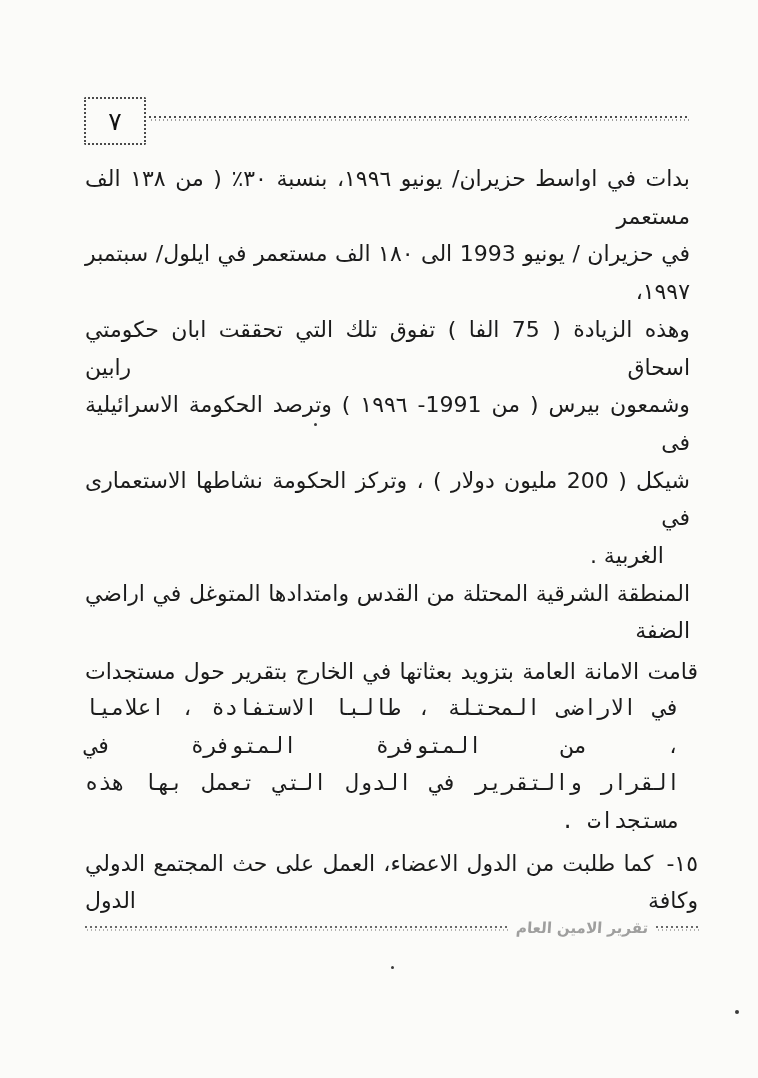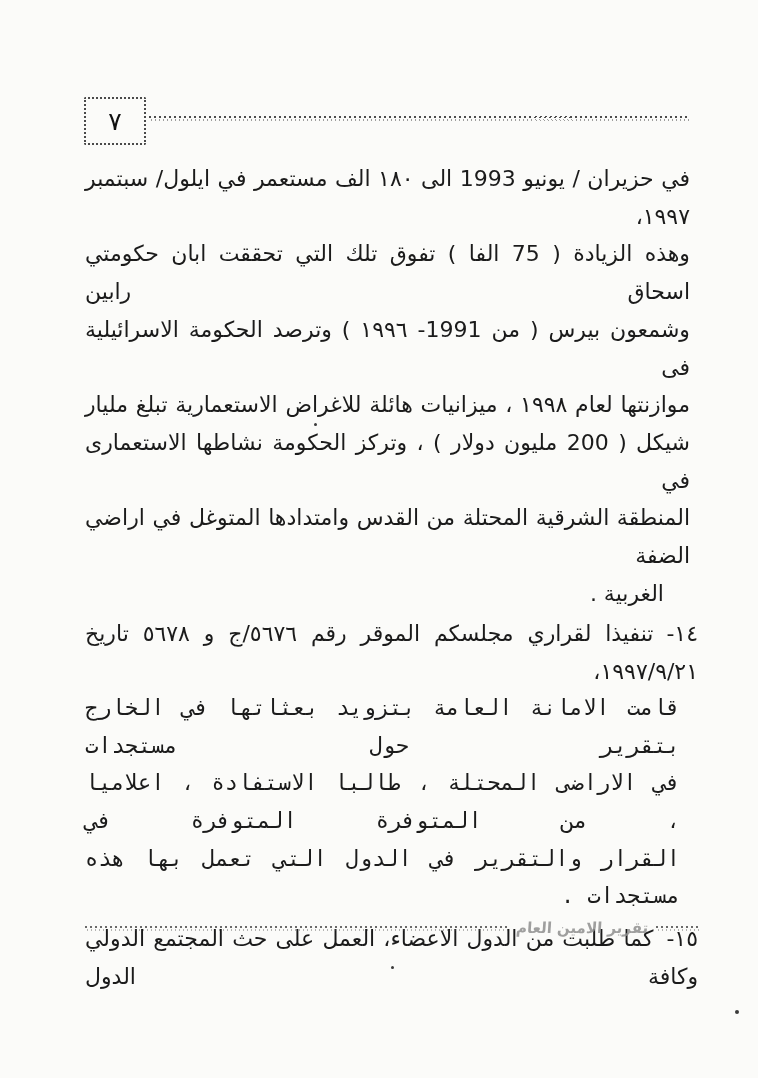--- a/index.html
+++ b/index.html
@@ -84,30 +84,29 @@
 
 <div class="page">
 
   <div class="pagenum-box">
     <span>٧</span>
   </div>
   <div class="header-rule"></div>
 
   <div class="content">
       <div class="para">
+        <div class="line">بدات في اواسط حزيران/ يونيو ١٩٩٦، بنسبة ٣٠٪ ( من ١٣٨ الف مستعمر</div>
         <div class="line">في حزيران / يونيو 1993 الى ١٨٠ الف مستعمر في ايلول/ سبتمبر ١٩٩٧،</div>
         <div class="line">وهذه الزيادة ( 75 الفا ) تفوق تلك التي تحققت ابان حكومتي اسحاق رابين</div>
         <div class="line">وشمعون بيرس ( من 1991- ١٩٩٦ ) وترصد الحكومة الاسرائيلية فى</div>
-        <div class="line">موازنتها لعام ١٩٩٨ ، ميزانيات هائلة للاغراض الاستعمارية تبلغ مليار</div>
         <div class="line">شيكل ( 200 مليون دولار ) ، وتركز الحكومة نشاطها الاستعمارى في</div>
+        <div class="line end ind">الغربية .</div>
         <div class="line">المنطقة الشرقية المحتلة من القدس وامتدادها المتوغل في اراضي الضفة</div>
-        <div class="line end ind">الغربية .</div>
       </div>
       <div class="para item">
-        <div class="line"><span class="marker">١٤-</span>تنفيذا لقراري مجلسكم الموقر رقم ٥٦٧٦/ج و ٥٦٧٨ تاريخ ١٩٩٧/٩/٢١،</div>
         <div class="line">قامت الامانة العامة بتزويد بعثاتها في الخارج بتقرير حول مستجدات</div>
         <div class="line">في الاراضى المحتلة ، طالبا الاستفادة ، اعلاميا ، من المتوفرة المتوفرة في</div>
         <div class="line end">القرار والتقرير في الدول التي تعمل بها هذه مستجدات .</div>
       </div>
       <div class="para item">
         <div class="line"><span class="marker">١٥-</span>كما طلبت من الدول الاعضاء، العمل على حث المجتمع الدولي وكافة الدول</div>
       </div>
     </div>
 
   <div class="footer">

